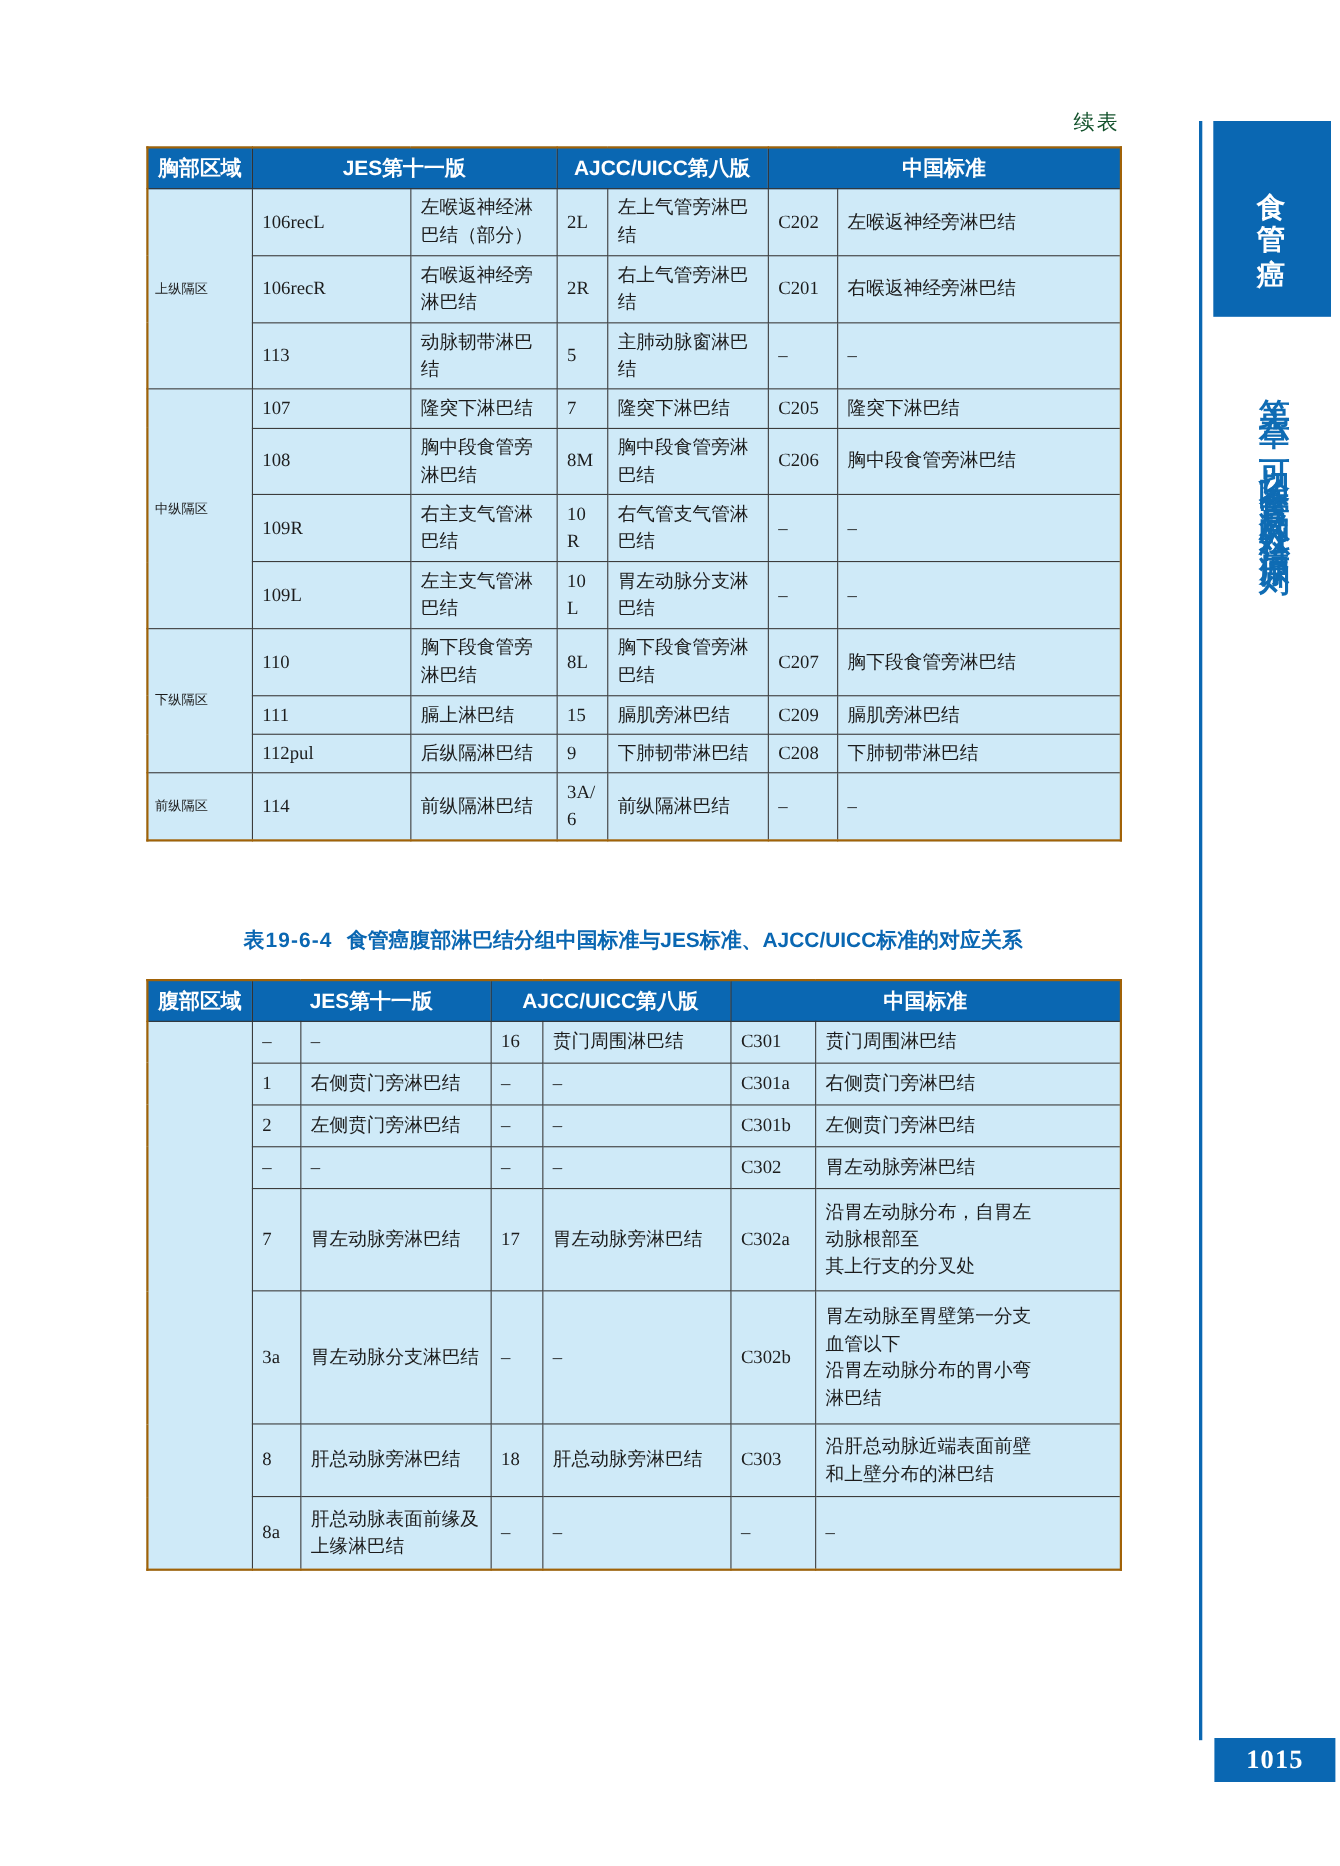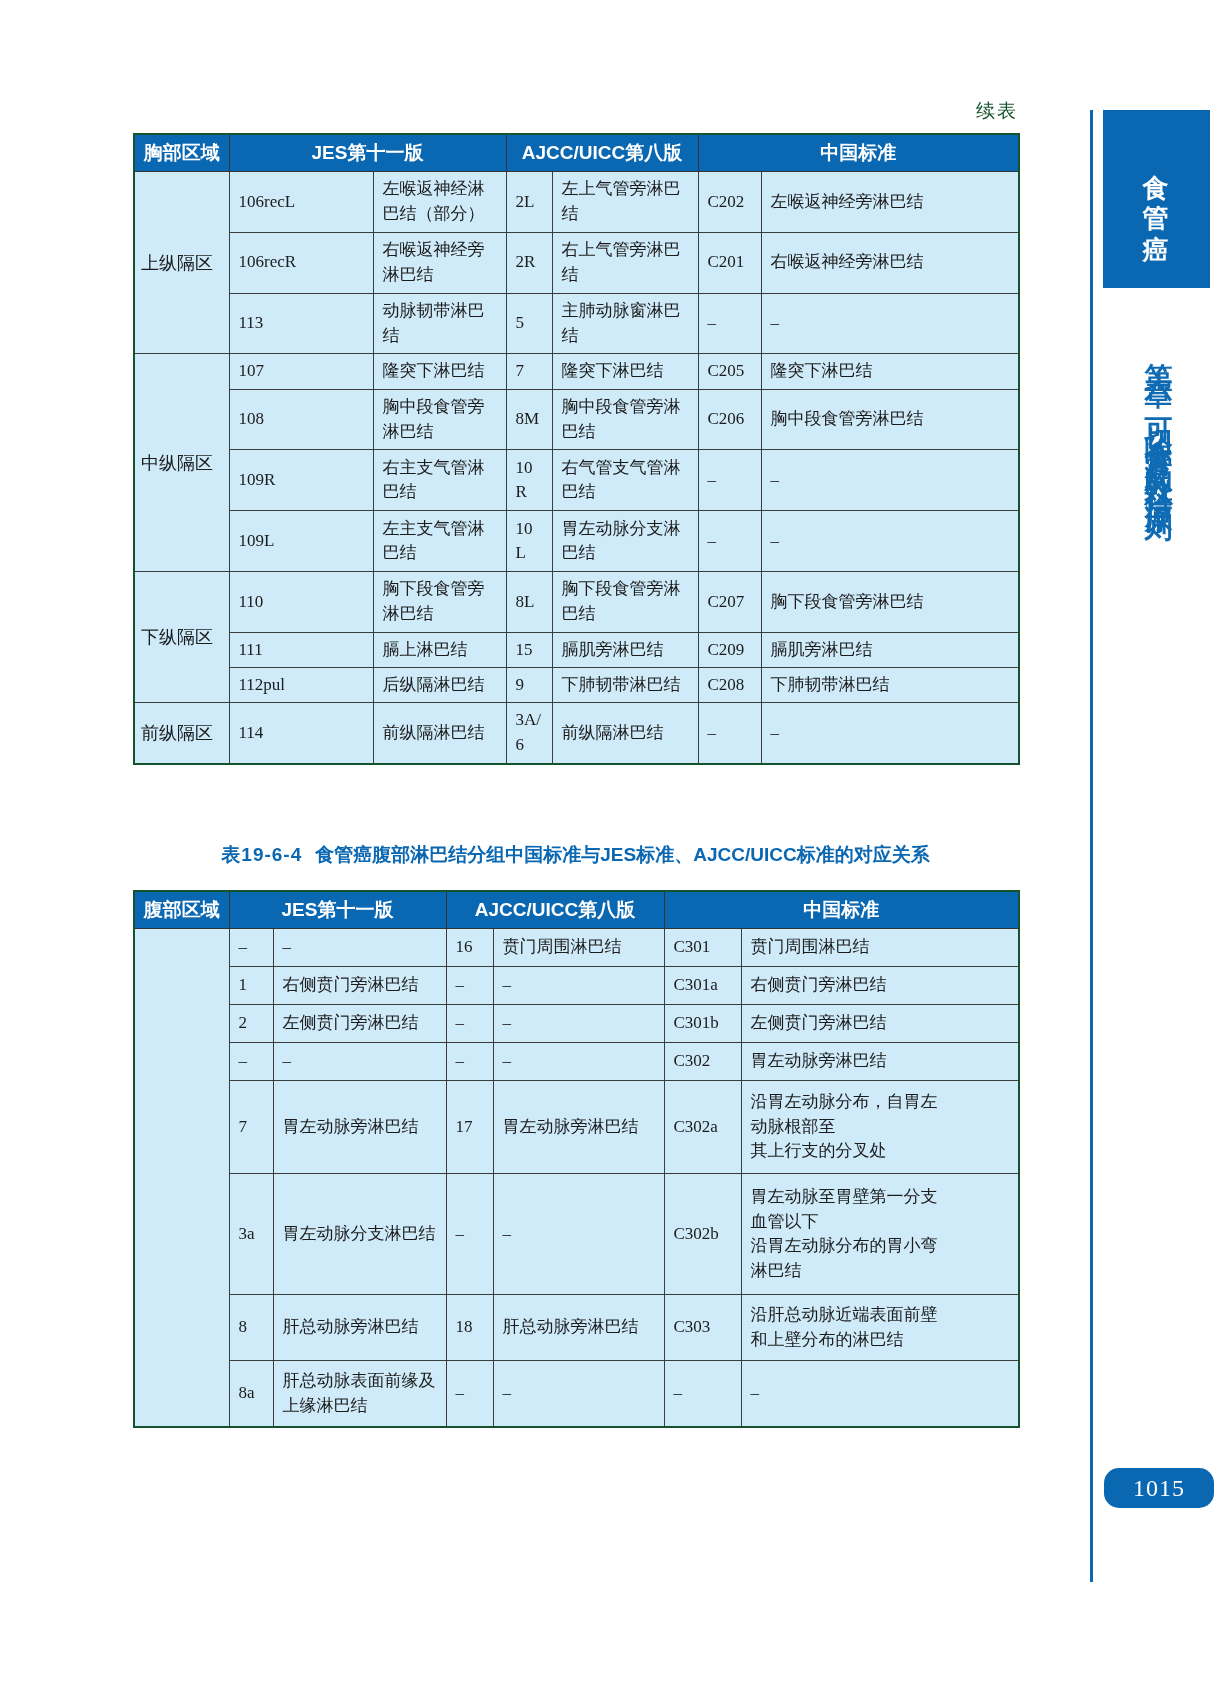--- a/index.html
+++ b/index.html
@@ -12,36 +12,36 @@
     width:1218px;height:1696px;position:relative;background:#ffffff;
     font-family:"Liberation Serif","DejaVu Serif",serif;color:#1c1c1c;
     overflow:hidden;
   }
   .continued{
     position:absolute;left:133px;top:98px;width:885px;text-align:right;
     font-size:19px;color:#14532d;letter-spacing:2px;
   }
   table{
     position:absolute;border-collapse:collapse;table-layout:fixed;
-    background:var(--cellbg);border:2px solid #14532d;padding-left:22px;
+    background:var(--cellbg);border:2px solid #a16207;padding-left:22px;
   }
   #table1{left:133px;top:133px;width:885px;height:632px;}
   #table2{left:133px;top:890px;width:885px;height:538px;}
   th{
     background:var(--accent);color:#fff;
     font-family:"Liberation Sans","DejaVu Sans",sans-serif;
     font-weight:bold;font-size:19px;border:1px solid #333;
     padding:5px 4px;height:24px;
   }
   td{
     border:1px solid var(--border);
     font-size:17px;line-height:1.45;padding:4px 9px;
     vertical-align:middle;white-space:pre-line;word-break:break-all;
   }
-  td.region{font-size:18px;padding-left:6px;font-family:Liberation Serif, serif;}
+  td.region{font-size:12px;padding-left:6px;font-family:Liberation Serif, serif;}
   .caption{
     position:absolute;left:133px;top:842px;width:885px;text-align:center;
     font-family:"Liberation Sans","DejaVu Sans",sans-serif;
     font-weight:bold;font-size:19px;color:var(--accent);
   }
   .caption .cap-label{margin-right:13px;letter-spacing:1px;}
   .side-rule{
     position:absolute;left:1090px;top:110px;width:3px;height:1472px;
     background:var(--accent);
   }
@@ -55,24 +55,24 @@
     font-size:26px;letter-spacing:30px;
   }
   .chapter{
     position:absolute;left:1128px;top:340px;width:60px;
     display:flex;flex-direction:column;align-items:center;gap:32px;
     color:#0f6cb4;
     font-family:"Liberation Sans","DejaVu Sans",sans-serif;font-weight:bold;
   }
   .chapter span{writing-mode:vertical-rl;font-size:28px;letter-spacing:8px;}
   .pagenum{
-    position:absolute;left:1104px;top:1468px;width:110px;height:40px;
+    position:absolute;left:1104px;top:1580px;width:110px;height:40px;
     background:var(--accent);color:#fff;display:flex;align-items:center;justify-content:center;
     font-family:"Liberation Serif","DejaVu Serif",serif;
-    font-weight:normal;font-size:24px;letter-spacing:1px;border-radius:15px;
+    font-weight:bold;font-size:24px;letter-spacing:1px;
   }
 </style>
 </head>
 <body>
 
 <div class="continued">续表</div>
 
 <table id="table1">
   <colgroup>
     <col style="width:95px">

